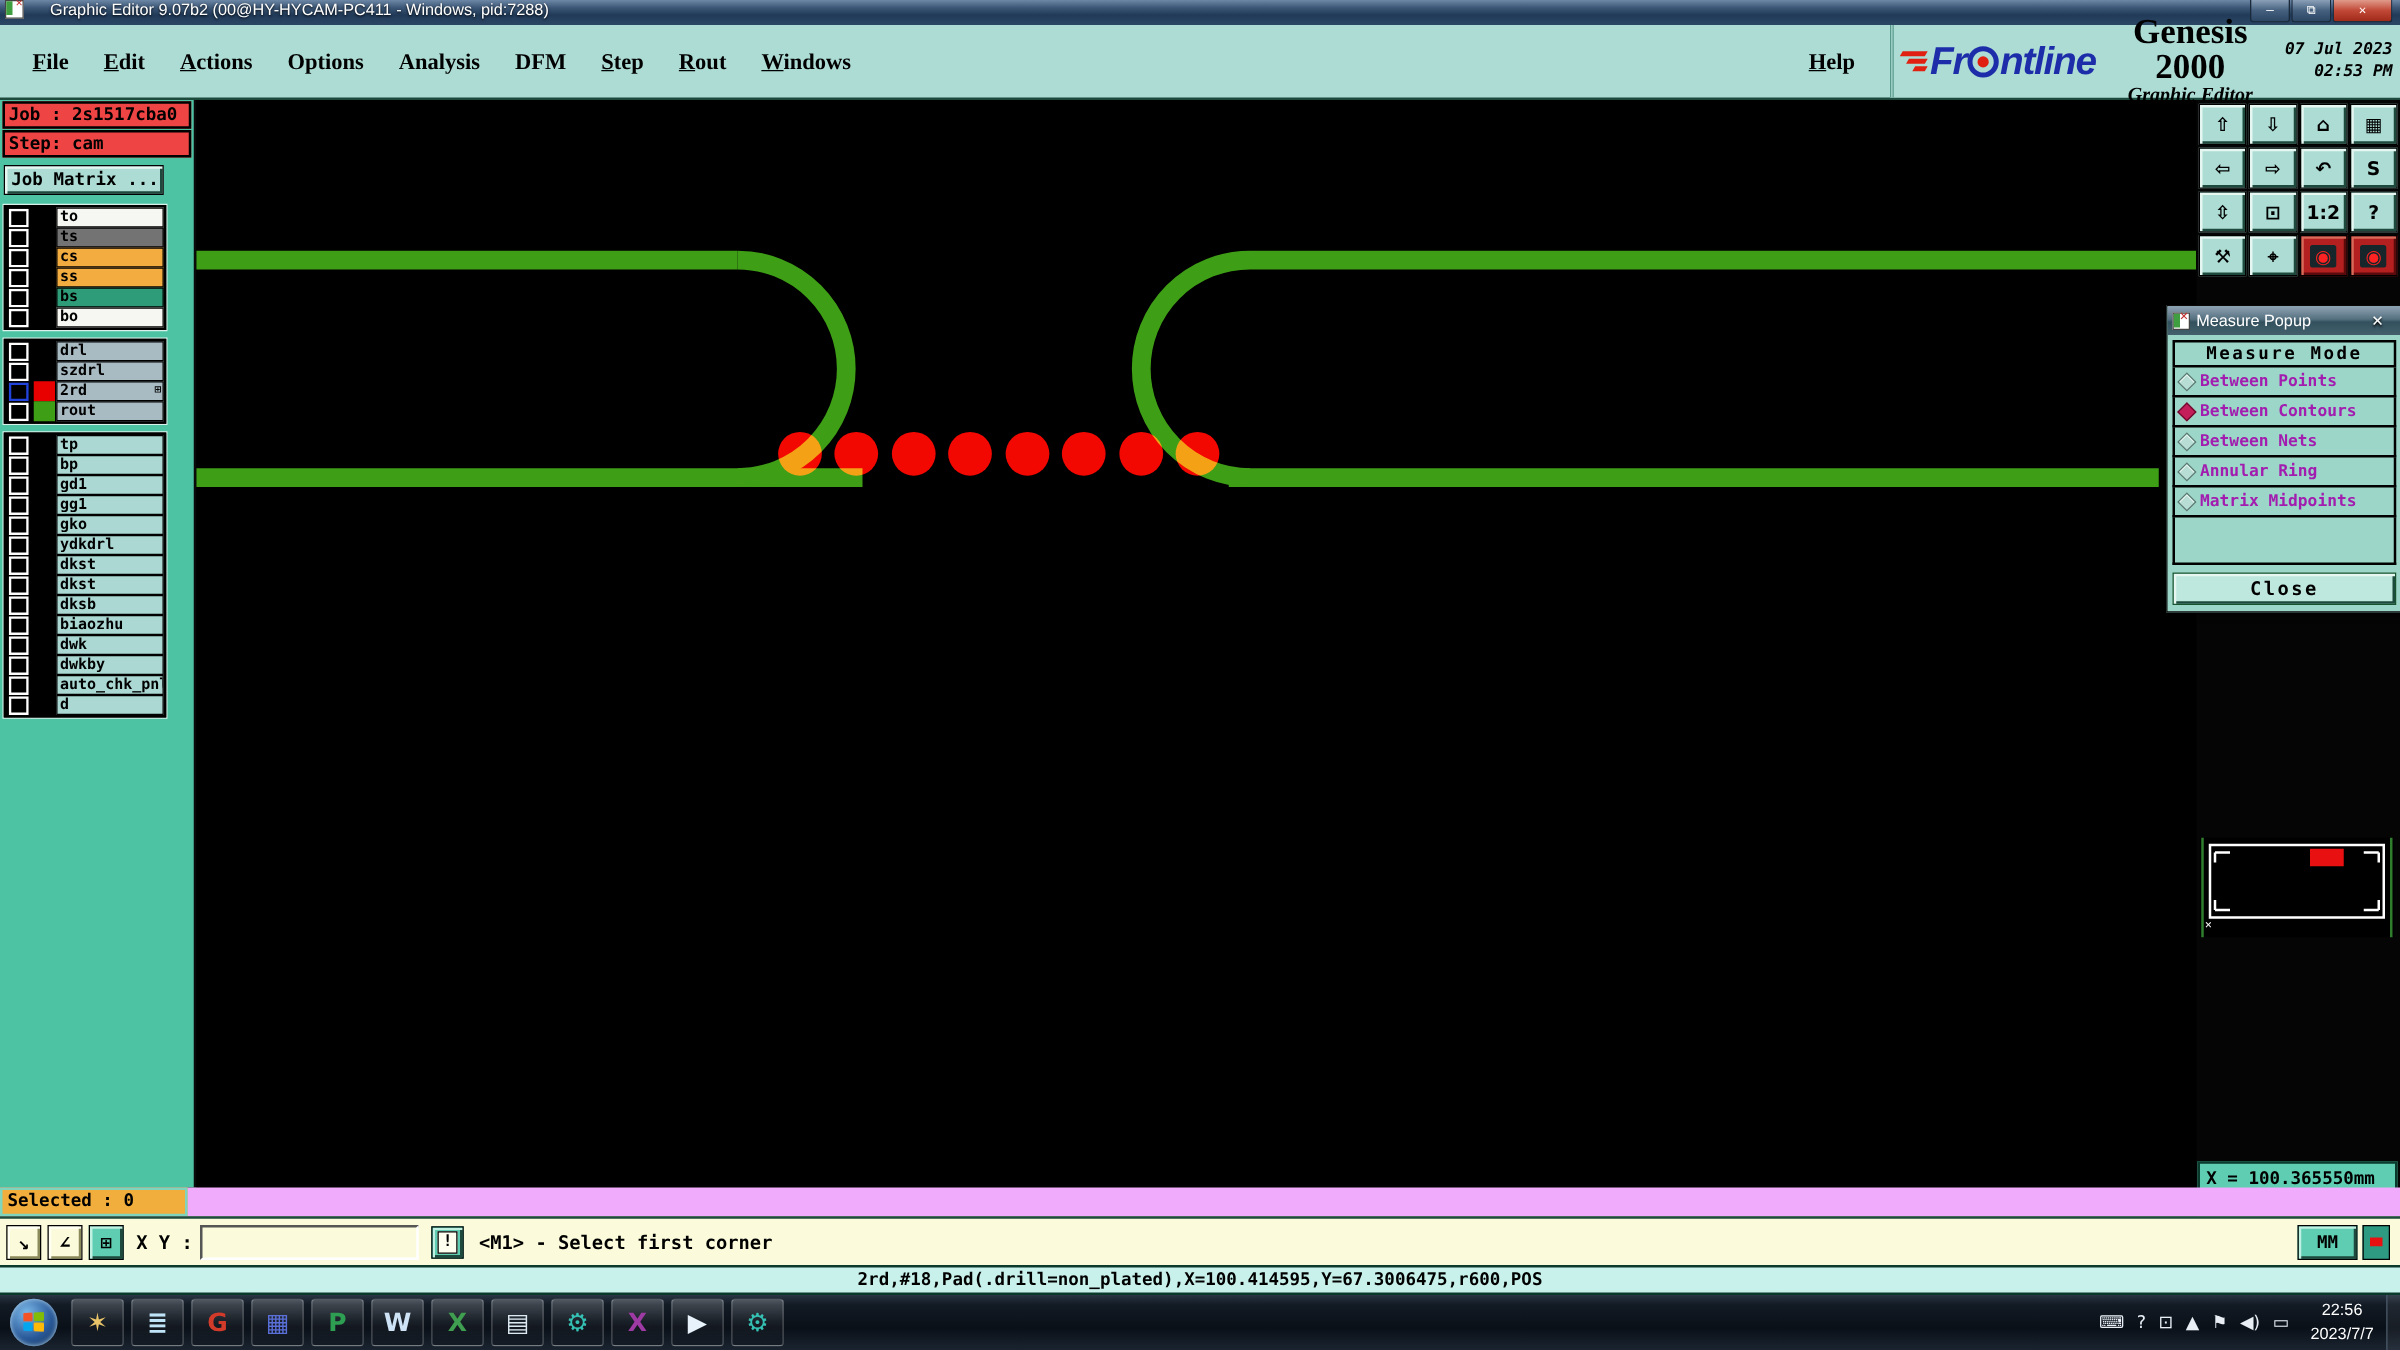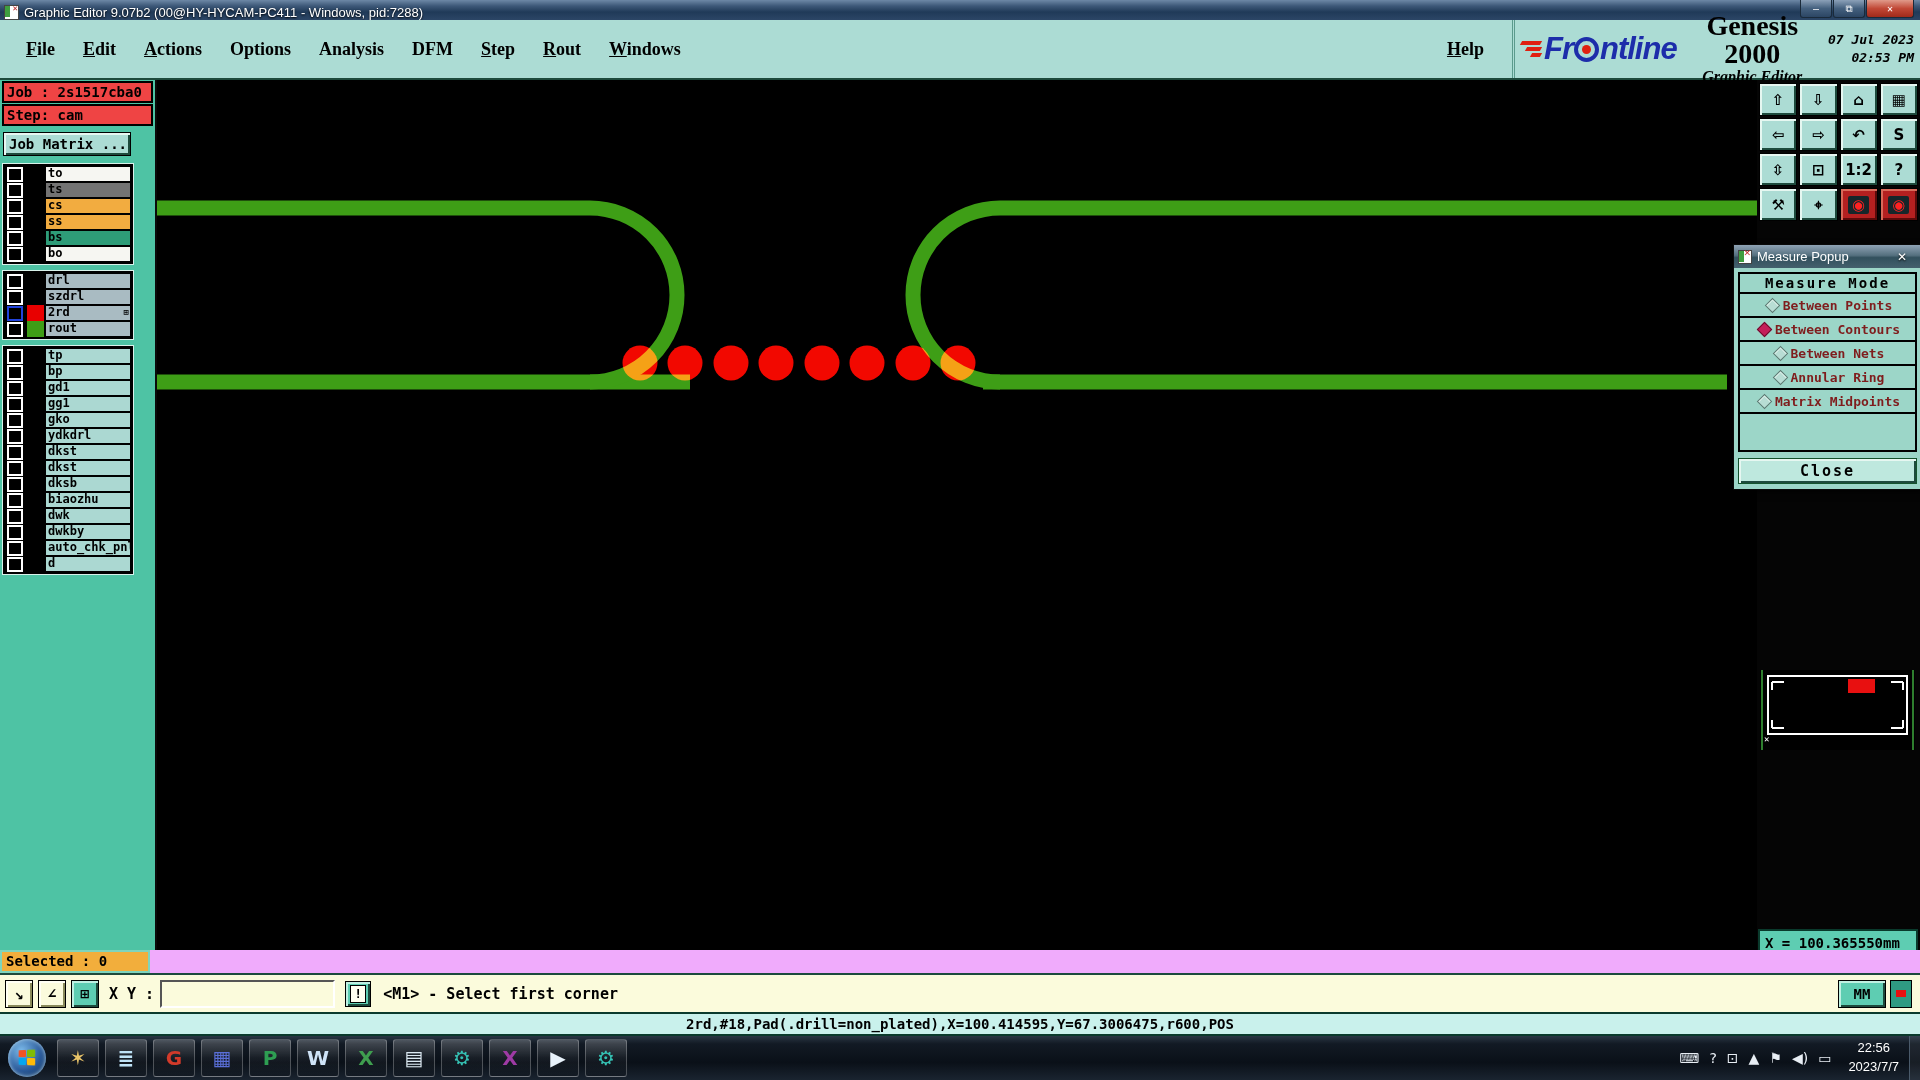--- a/index.html
+++ b/index.html
@@ -1,21 +1,21 @@
 <!DOCTYPE html>
 <html><head>
 <meta charset="utf-8">
 <style>
   html,body{margin:0;padding:0;background:#000;}
   #app{position:relative;width:1920px;height:1080px;overflow:hidden;background:#000;
        font-family:"DejaVu Sans Mono","Liberation Mono",monospace;}
   
   .titlebar{position:absolute;left:0;top:0;width:1920px;height:20px;
     background:linear-gradient(180deg,#6d88a6 0%,#3d5878 30%,#203a58 60%,#2c4666 100%);
-    display:flex;align-items:flex-end;color:#fff;}
+    display:flex;align-items:flex-start;color:#fff;gap:16px;}
   .appicon{width:13px;height:13px;margin:0 5px 0 4px;background:#fff;border:1px solid #444;
     position:relative;flex:0 0 auto;}
   .appicon::before{content:"";position:absolute;left:0;top:0;width:5px;height:11px;background:#3f9e3f;}
   .appicon::after{content:"✕";position:absolute;right:0px;top:-3px;color:#c03030;font-size:9px;font-weight:bold;}
   .title-text{font-family:"Liberation Sans","DejaVu Sans",sans-serif;font-size:13px;
     text-shadow:0 1px 2px #000;white-space:nowrap;}
   .win-controls{position:absolute;right:6px;top:0;display:flex;height:17px;}
   .win-btn{width:30px;height:17px;display:flex;align-items:center;justify-content:center;
     color:#fff;font-size:10px;border:1px solid #1a2a3a;border-top:none;
     background:linear-gradient(180deg,#8ba0b8,#44607e 50%,#2c4664);border-radius:0 0 3px 3px;margin-left:1px;}
@@ -80,21 +80,21 @@
     border:1px solid #0a0a0a;box-shadow:2px 3px 6px rgba(0,0,0,.6);z-index:40;}
   .popup-title{height:23px;background:linear-gradient(180deg,#8fa3b5 0%,#55707f 45%,#32505d 55%,#44606d 100%);
     display:flex;align-items:center;color:#fff;font-family:"Liberation Sans","DejaVu Sans",sans-serif;font-size:13px;}
   .popup-title .appicon{width:12px;height:12px;}
   .popup-x{margin-left:auto;margin-right:4px;width:30px;text-align:center;font-size:12px;color:#fff;
     text-shadow:0 1px 2px #000;}
   .popup-body{padding:4px 4px 5px 4px;}
   .pheader{border:2px solid #000;text-align:center;font-weight:bold;font-size:14px;letter-spacing:2px;
     padding:1px 0;margin-bottom:0;color:#000;}
   .poption{border:2px solid #000;border-top:none;display:flex;align-items:center;height:22px;
-    font-weight:bold;font-size:13px;color:#7f1d1d;white-space:nowrap;justify-content:center;}
+    font-weight:bold;font-size:13px;color:#a21caf;white-space:nowrap;}
   .diamond{flex:0 0 9px;height:9px;margin:0 5px 0 4px;transform:rotate(45deg);
     border:1px solid #5a7a72;background:#b8ddd4;box-shadow:inset 1px 1px 0 #e8f6f0;}
   .diamond.sel{background:#c41e5a;border-color:#6a0a2a;box-shadow:none;}
   .pspacer{border:2px solid #000;border-top:none;height:36px;margin-bottom:6px;}
   .pclose{border:1px solid #14532d;box-shadow:inset 2px 2px 0 #e6f7f1, inset -2px -2px 0 #1d4a3c;
     background:#bee8de;text-align:center;font-weight:bold;font-size:15px;letter-spacing:2px;padding:3px 0;color:#000;}
   
   .selrow{position:absolute;left:0;top:950px;width:1920px;height:23px;background:#f0abfc;}
   .selbadge{position:absolute;left:0;top:0;width:150px;height:23px;background:#f2ae3c;
     border:2px solid #7ed4bc;box-sizing:border-box;font-weight:bold;font-size:14px;padding:1px 0 0 4px;color:#000;}

